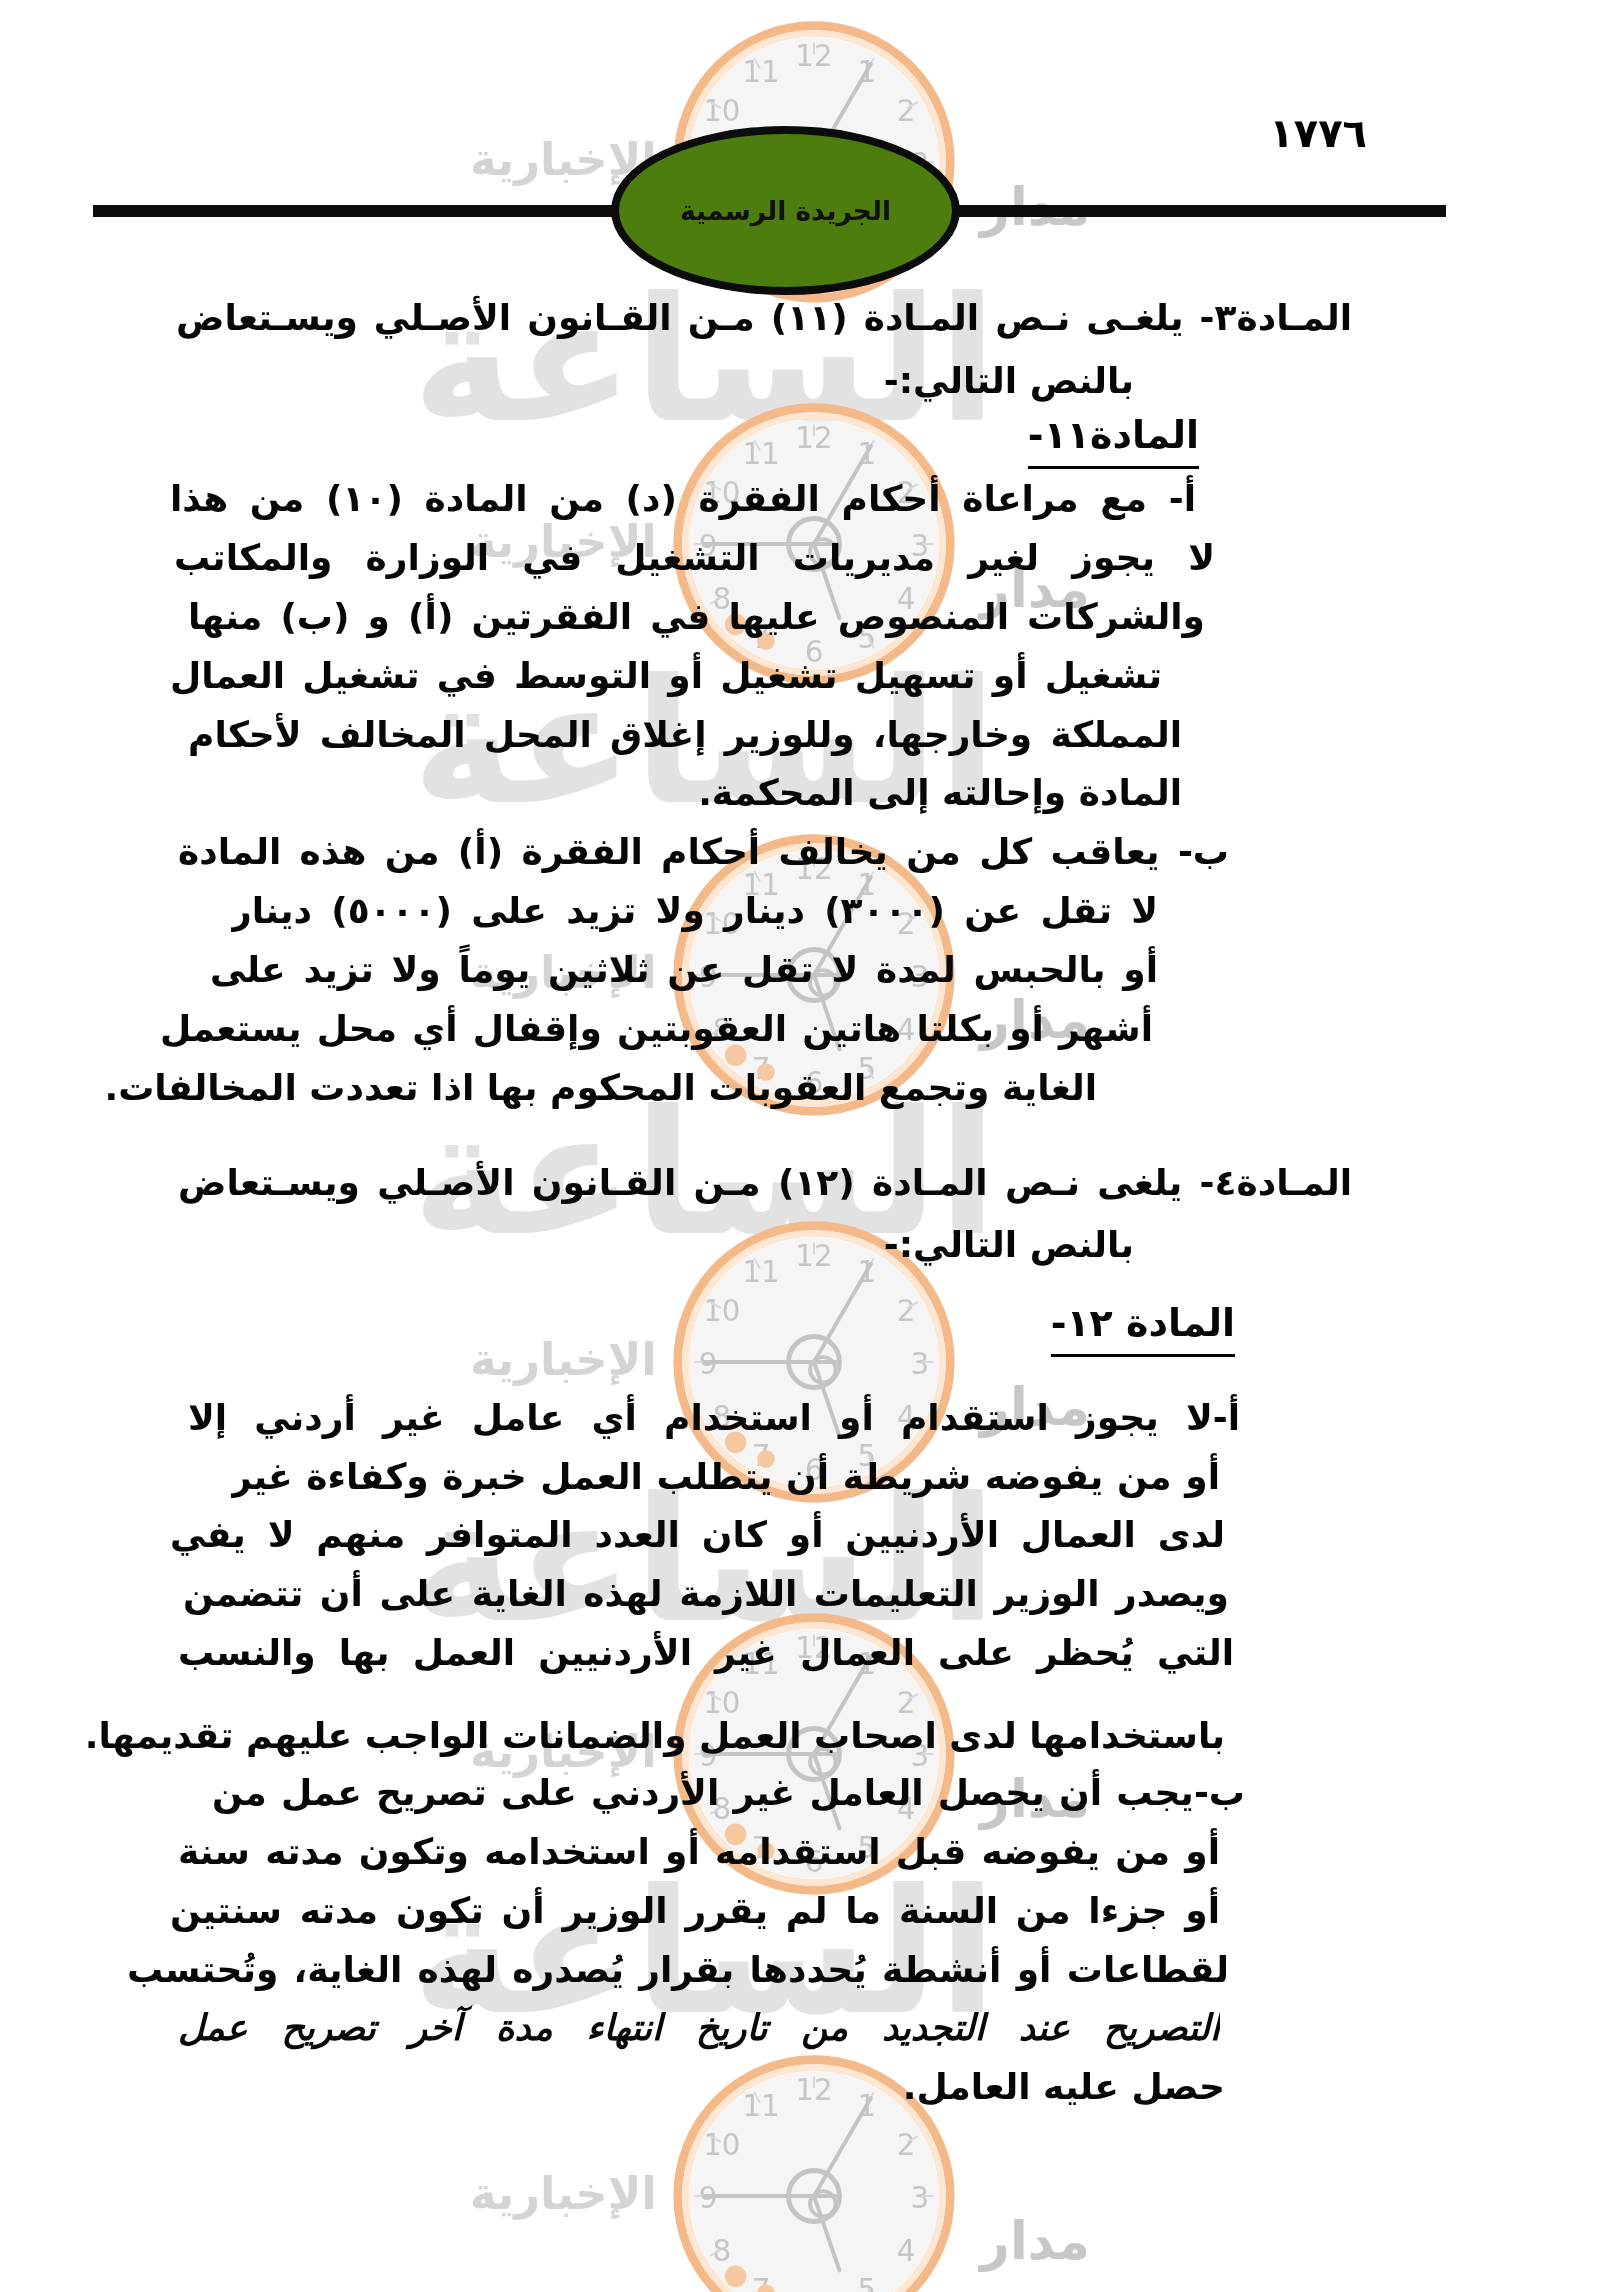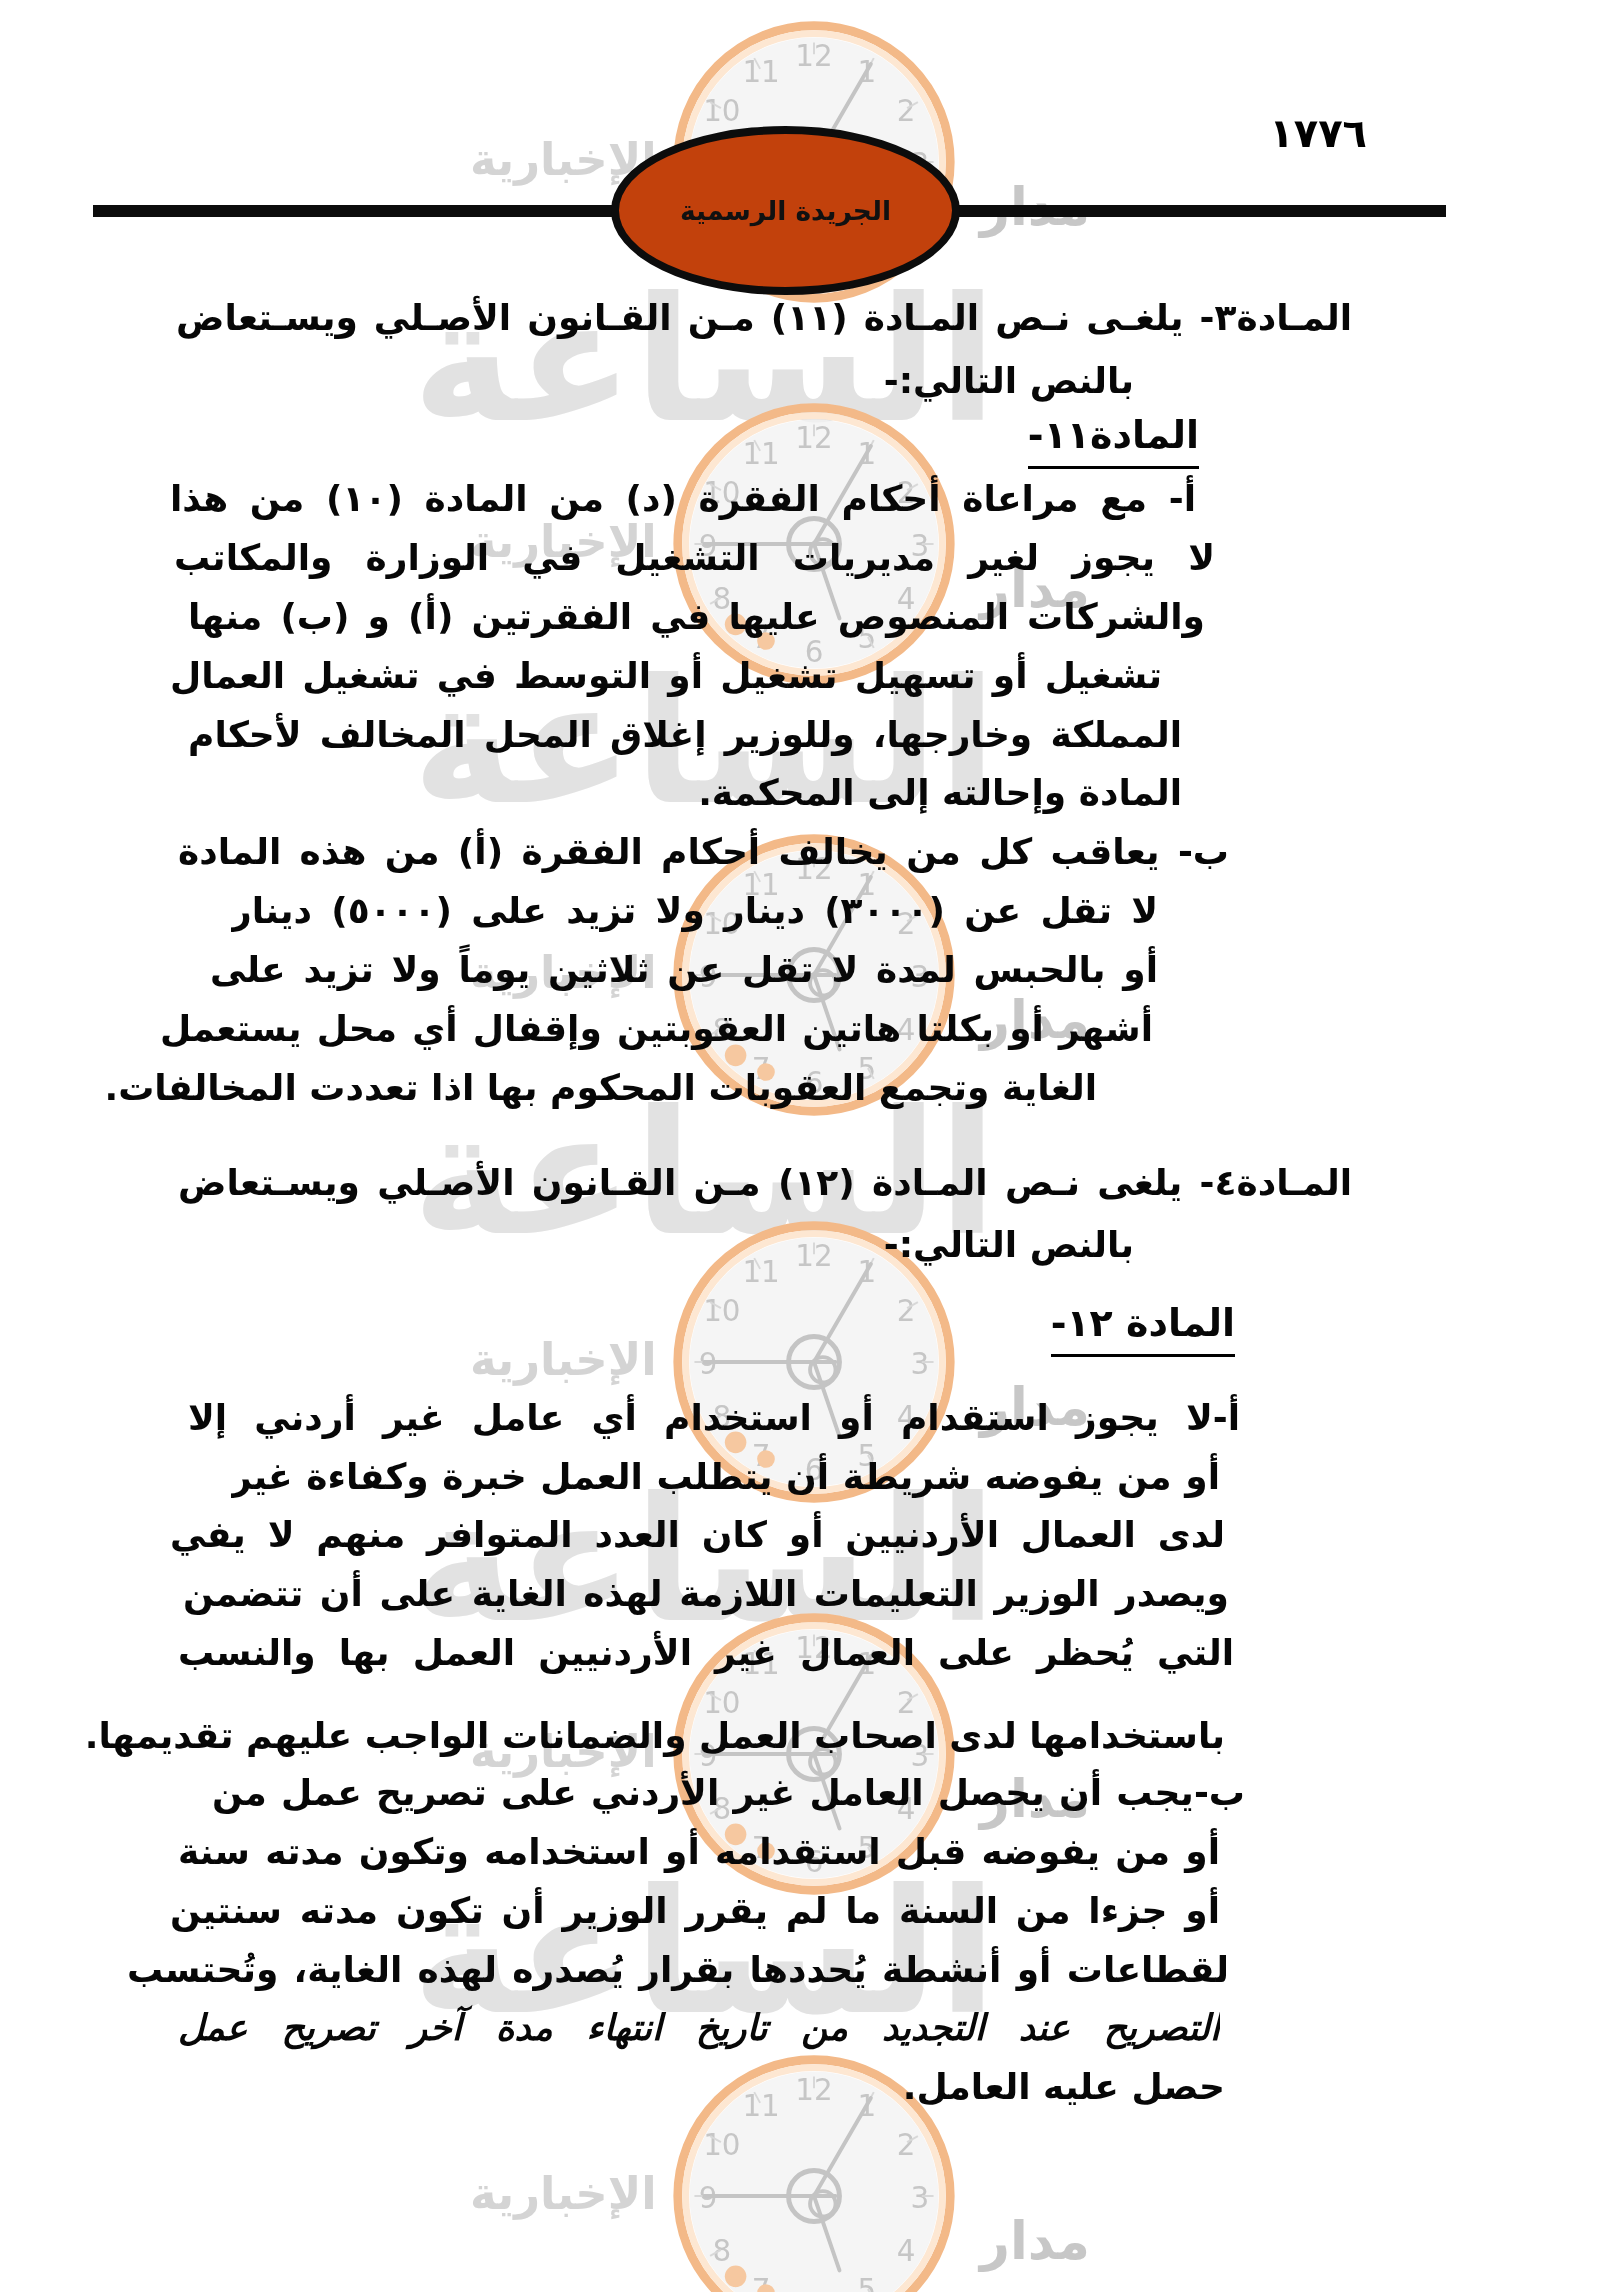--- a/index.html
+++ b/index.html
@@ -12,21 +12,21 @@
   .wm-word{position:absolute;font-weight:bold;white-space:nowrap;}
   .wm-ikhbaria{left:470px;font-size:45px;color:#d4d4d4;}
   .wm-madar{left:980px;font-size:52px;color:#c7c7c7;text-align:right;}
   .wm-alsaa{left:412px;font-size:172px;color:#e2e2e2;letter-spacing:3.9px;}
   
   .page-number{position:absolute;top:110px;right:254px;z-index:3;
 .               font-size:57px;font-weight:bold;color:#000;}
   .page-number{position:absolute;top:110px;right:254px;z-index:3;font-size:40px;font-weight:bold;color:#000;}
   .rule{position:absolute;top:205px;left:93px;width:1353px;height:11.8px;background:#0c0c0c;z-index:1;}
   .badge{position:absolute;top:126px;left:611px;width:333px;height:153px;z-index:2;
-         background:#c2410c;border:8.8px solid #0c0c0c;border-radius:50%;
+         background:#4d7c0f;border:8.8px solid #0c0c0c;border-radius:50%;
          display:flex;align-items:center;justify-content:center;}
   .badge span{font-size:26.5px;font-weight:bold;color:#111;}
   
   .line{position:absolute;z-index:3;font-weight:bold;font-size:36px;line-height:51px;
         color:#070707;white-space:nowrap;}
   .j{white-space:normal;text-align:justify;text-align-last:justify;overflow:hidden;max-height:55px;}
   .heading{border-bottom:3.9px solid #000;padding-bottom:4.9px;font-size:38px;}
 </style>
 </head>
 <body>

